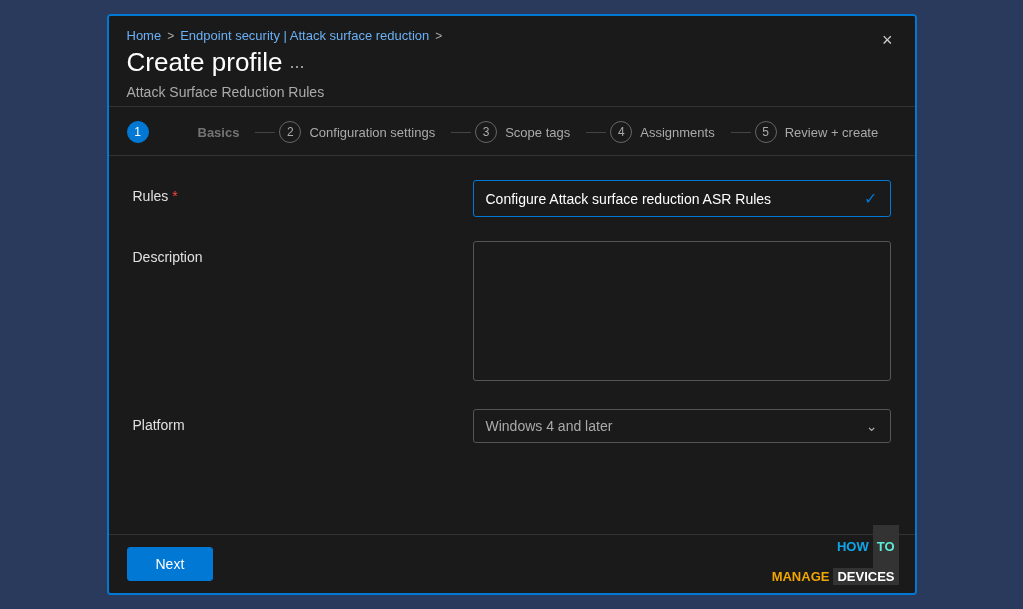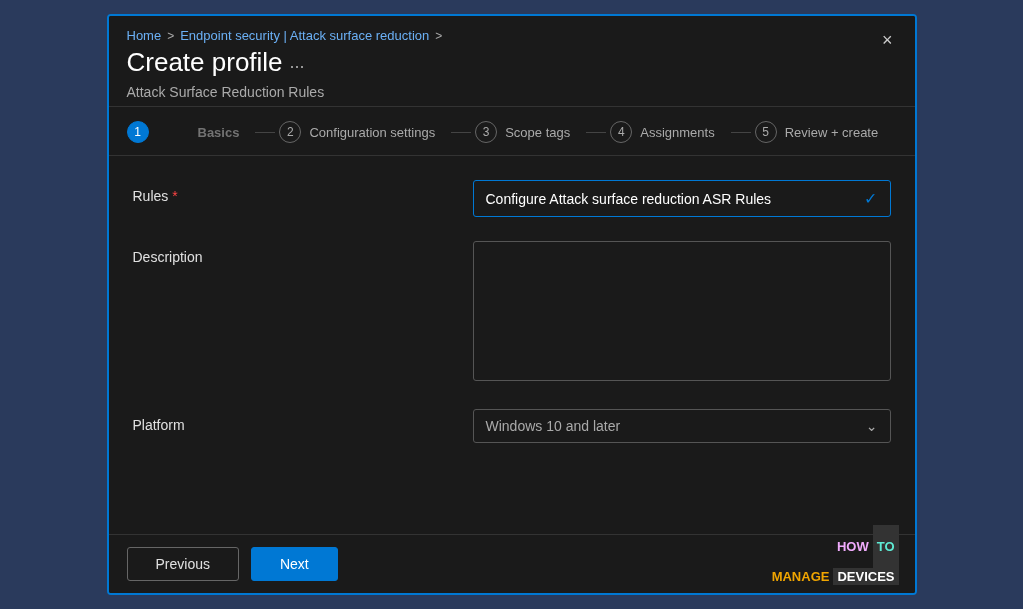--- a/index.html
+++ b/index.html
@@ -320,33 +320,32 @@
         <textarea class="textarea-input" style=""></textarea>
       </div>
     </div>
 
     <div class="form-row">
       <div class="form-label">
         <span>Platform</span>
       </div>
       <div class="form-control">
         <div class="select-control">
-          <span>Windows 10 and later</span>
+          <span>Windows 4 and later</span>
           <span class="chevron-icon">⌄</span>
         </div>
       </div>
     </div>
   </div>
 
   <div class="footer">
-    <button class="btn btn-secondary">Previous</button>
     <button class="btn btn-primary">Next</button>
     <div class="watermark">
       <div style="display:flex;gap:4px;align-items:center;">
-        <span style="color:#f0abfc;font-weight:700;font-size:13px;">HOW</span>
+        <span style="color:#0ea5e9;font-weight:700;font-size:13px;">HOW</span>
         <span style="color:#5eead4;font-weight:700;font-size:13px;background:#333;padding:14px 4px;">TO</span>
       </div>
       <div style="display:flex;gap:4px;align-items:center;">
         <span style="color:#f0a500;font-weight:700;font-size:13px;">MANAGE</span>
         <span style="color:#fff;font-weight:700;font-size:13px;background:#333;padding:1px 4px;">DEVICES</span>
       </div>
     </div>
   </div>
 </div>
 

